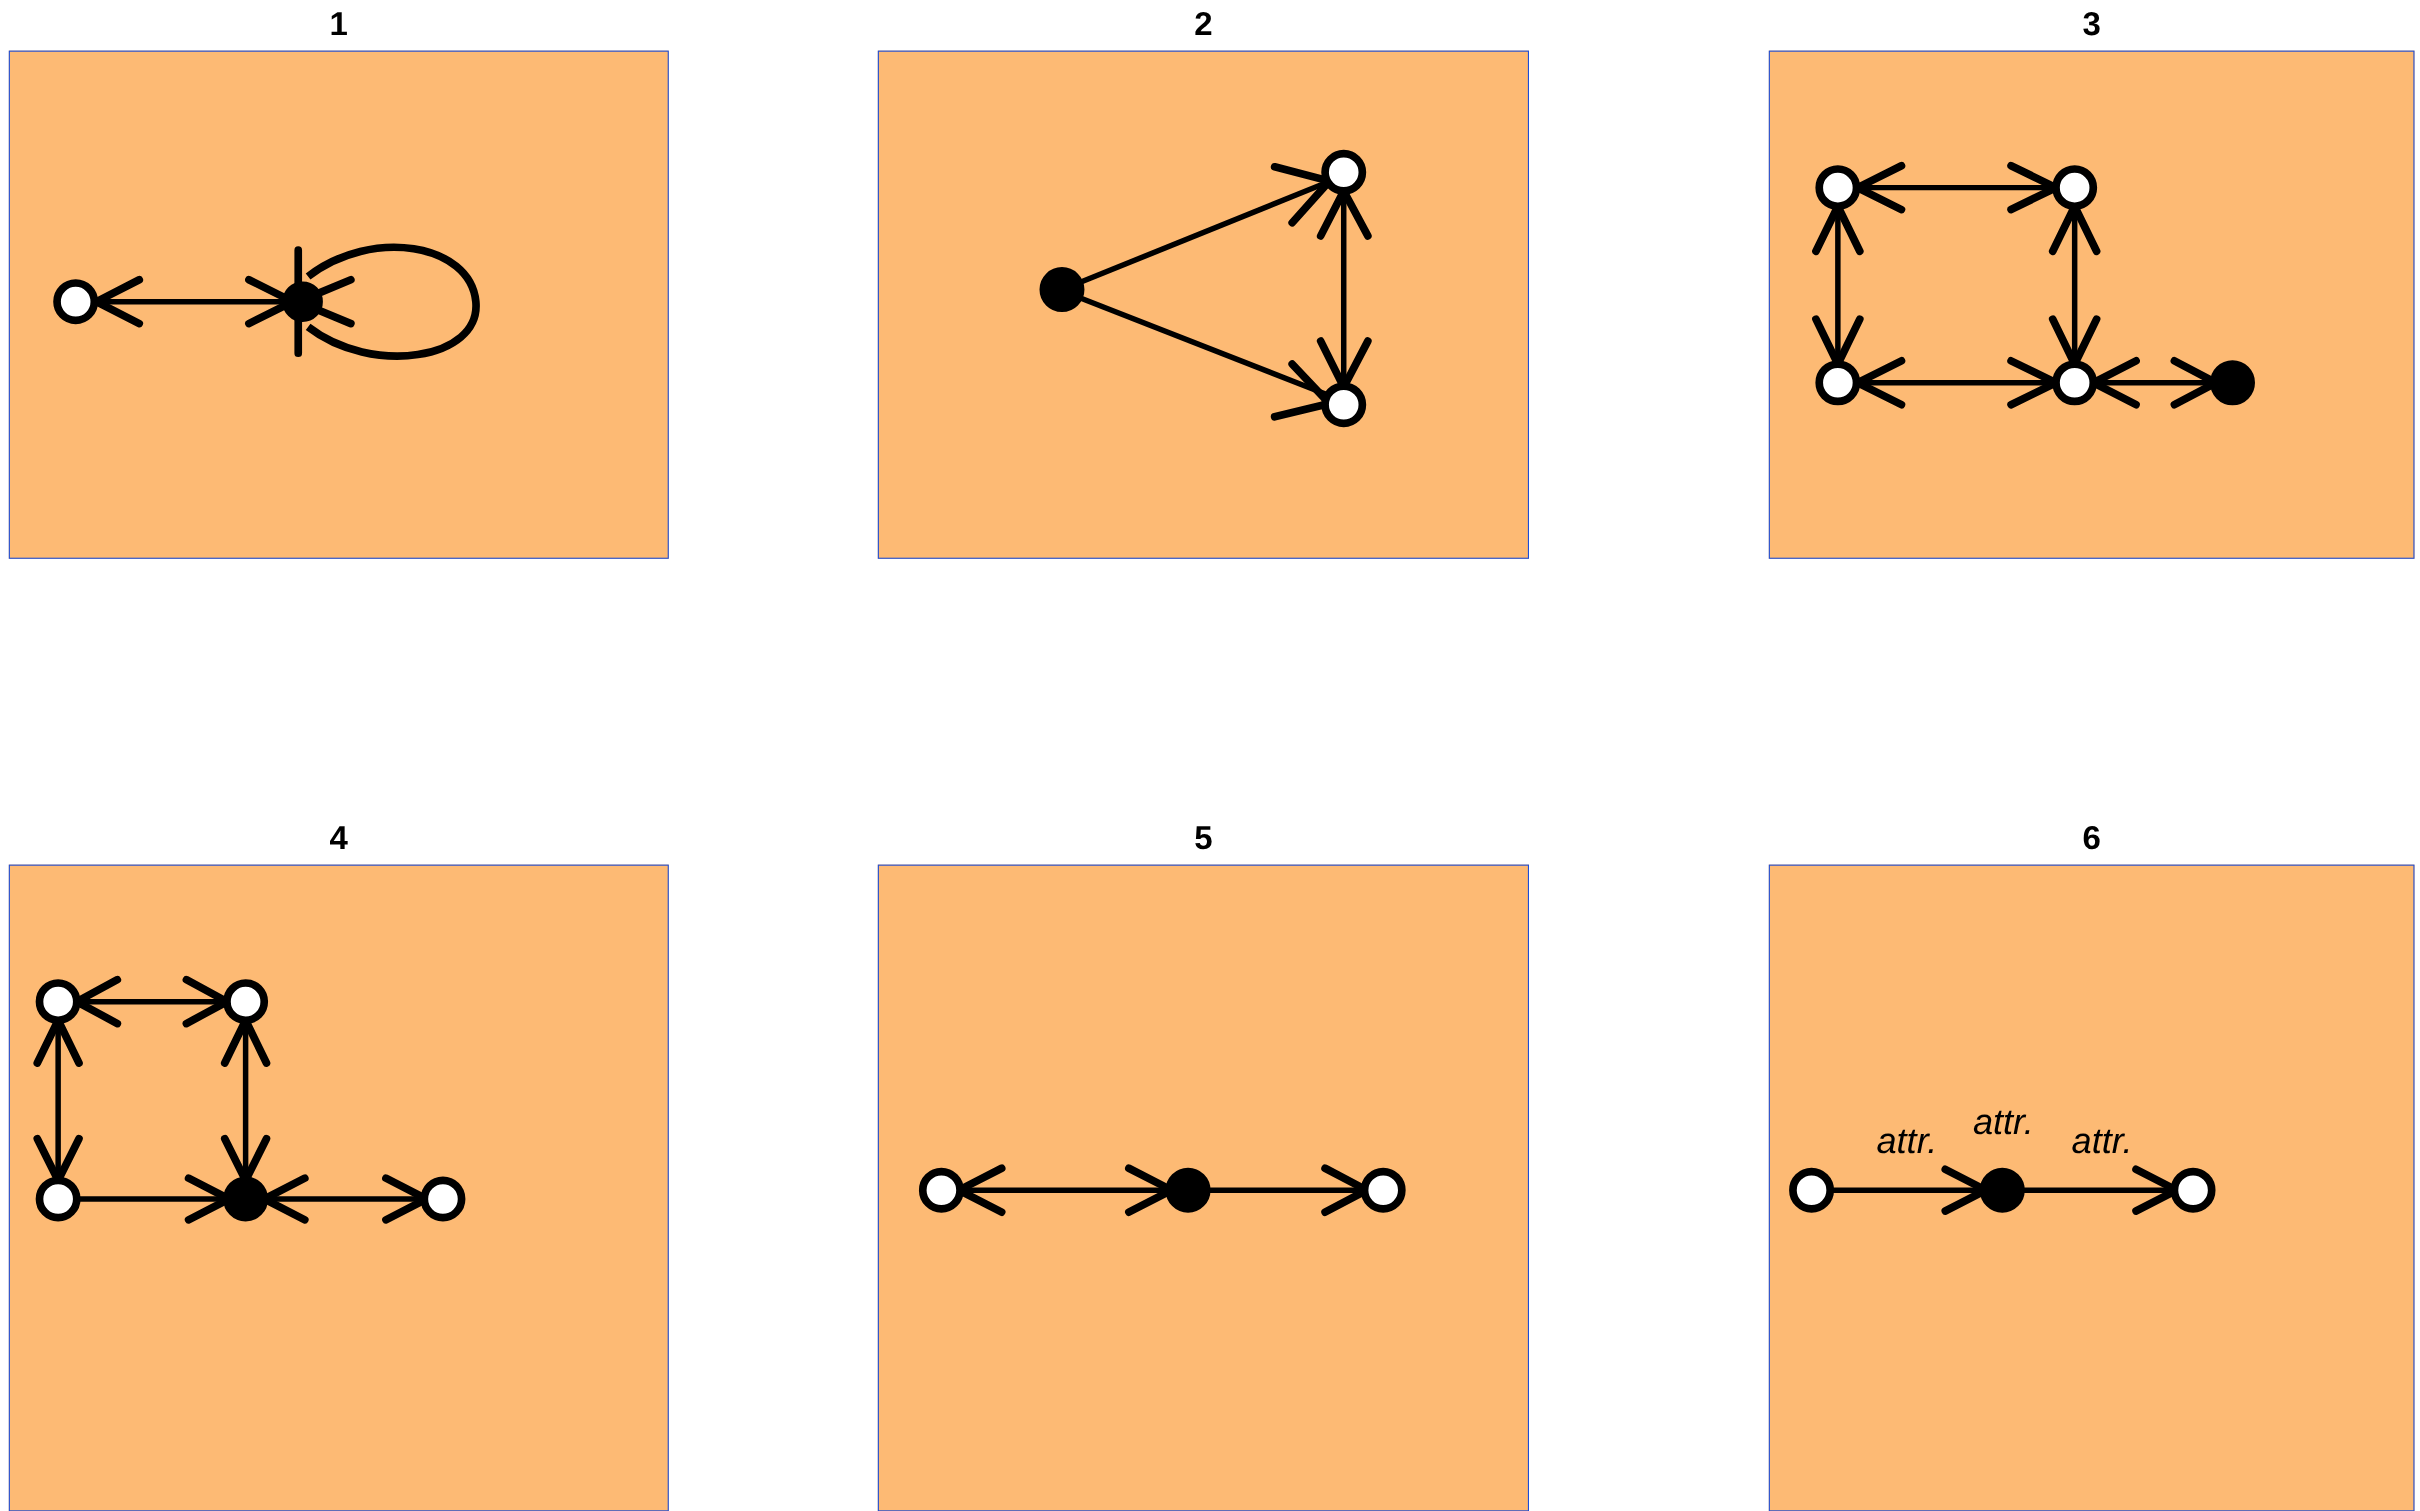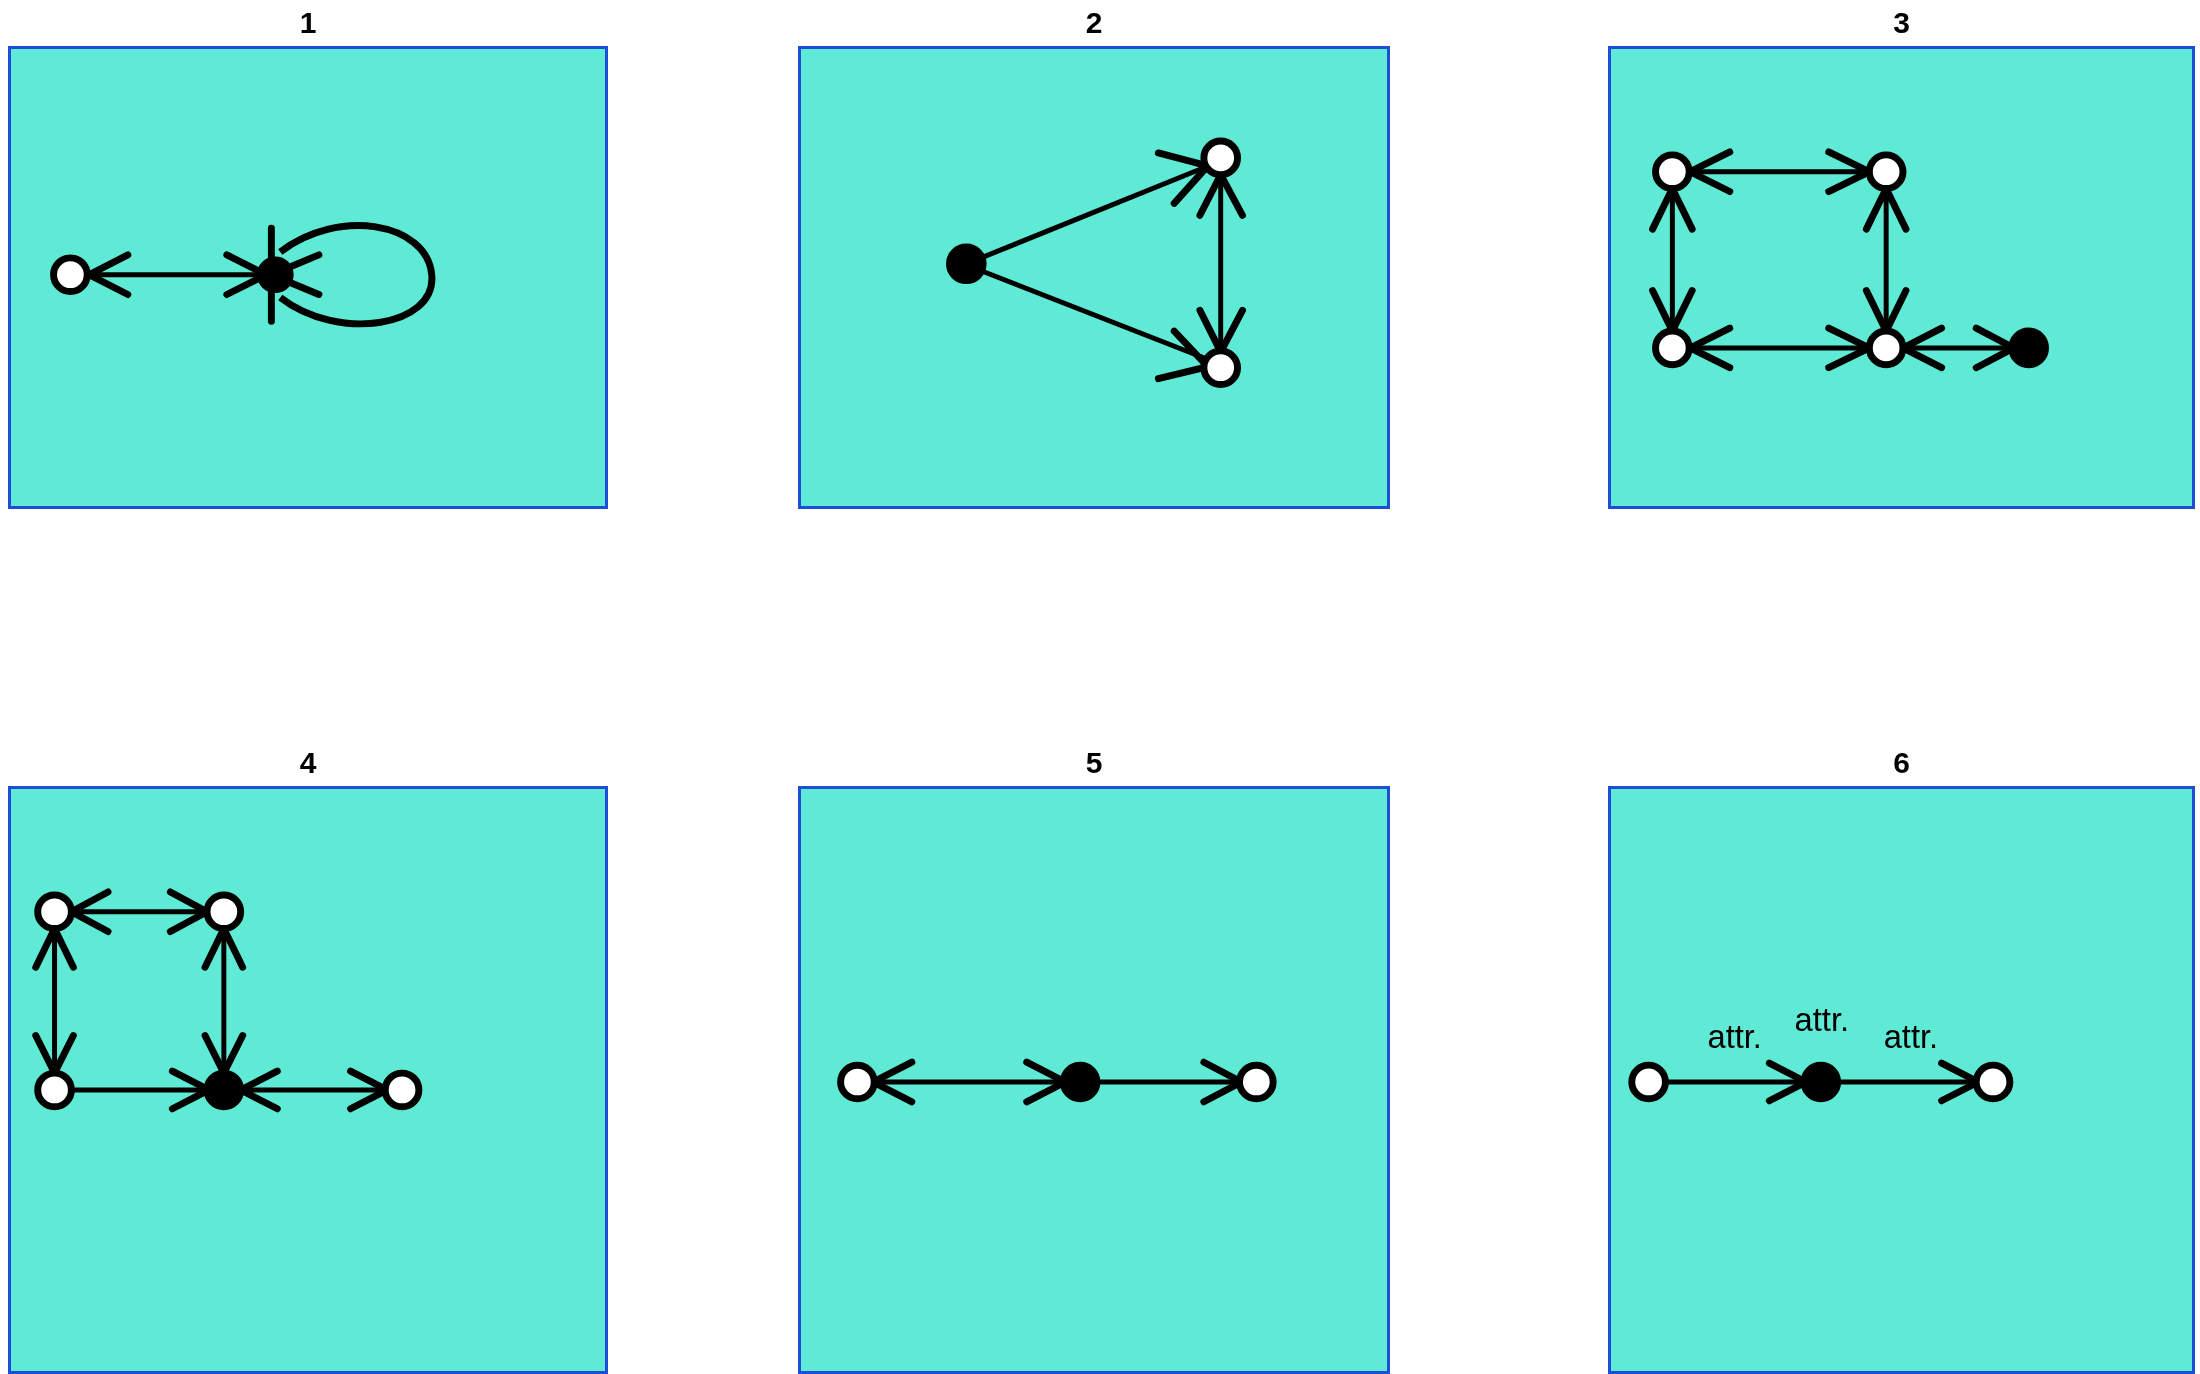--- a/index.html
+++ b/index.html
@@ -29,24 +29,25 @@
     font-size: 30px;
     font-weight: bold;
     text-align: center;
     line-height: 46px;
     height: 46px;
     color: #000000;
     letter-spacing: 0px;
   }
   .panel-box {
     flex: 1 1 auto;
-    border: 3px solid #1d4ed8;
-    background: #5eead4;
+    border: 1px solid #1d4ed8;
+    background: #fdba74;
     box-sizing: border-box;
     position: relative;
+    font-style: italic;
   }
   .panel-box svg {
     display: block;
     width: 100%;
     height: 100%;
   }
   .edge-line {
     stroke: #000000;
     stroke-width: 5;
     fill: none;

